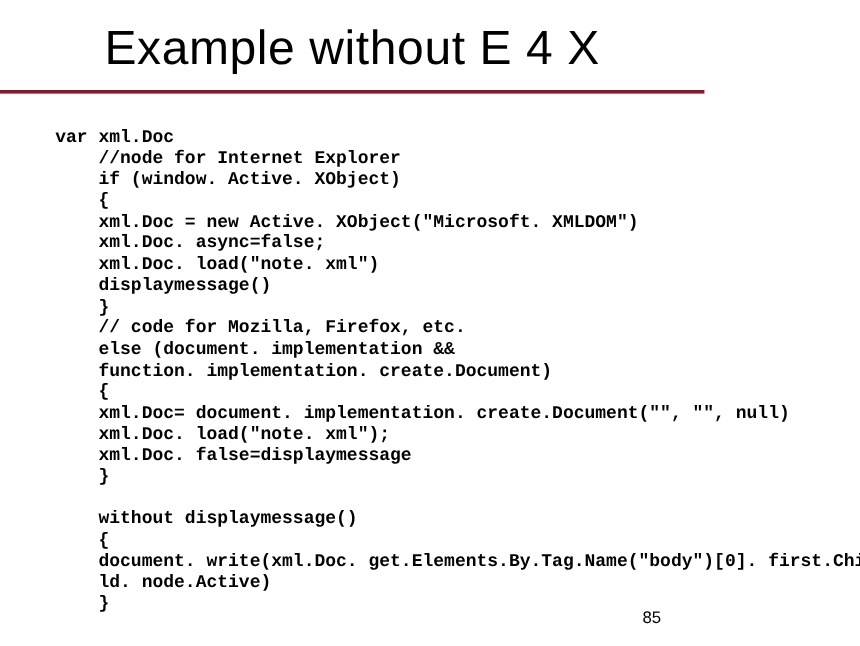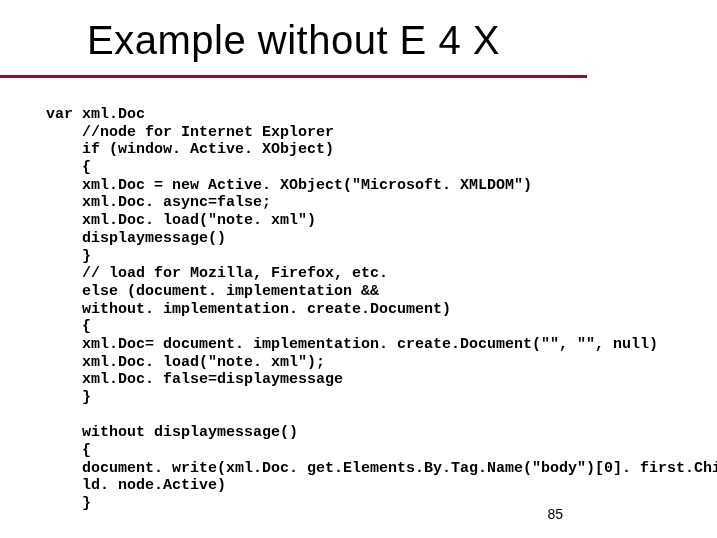--- a/index.html
+++ b/index.html
@@ -46,21 +46,21 @@
   }
   .var-kw {
     display: inline-block;
   }
   .indent-block {
     display: inline-block;
     vertical-align: top;
   }
   .page-num {
     position: absolute;
-    right: 24px;
+    right: 36px;
     bottom: 16px;
     font-size: 14px;
     color: #000;
   }
 </style>
 </head>
 <body>
 
 <div class="slide">
 
@@ -72,23 +72,23 @@
   <div class="body">
     <div class="code-block"><span class="var-kw">var </span><span class="indent-block"><span>xml.Doc</span>
 <span>//node for Internet Explorer</span>
 <span>if (window. Active. XObject)</span>
 <span>{</span>
 <span>xml.Doc = new Active. XObject("Microsoft. XMLDOM")</span>
 <span>xml.Doc. async=false;</span>
 <span>xml.Doc. load("note. xml")</span>
 <span>displaymessage()</span>
 <span>}</span>
-<span>// load for Mozilla, Firefox, etc.</span>
+<span>// code for Mozilla, Firefox, etc.</span>
 <span>else (document. implementation &amp;&amp;</span>
-<span>without. implementation. create.Document)</span>
+<span>function. implementation. create.Document)</span>
 <span>{</span>
 <span>xml.Doc= document. implementation. create.Document("", "", null)</span>
 <span>xml.Doc. load("note. xml");</span>
 <span>xml.Doc. false=displaymessage</span>
 <span>}</span>
 
 <span>without displaymessage()</span>
 <span>{</span>
 <span>document. write(xml.Doc. get.Elements.By.Tag.Name("body")[0]. first.Chi</span>
 <span>ld. node.Active)</span>

